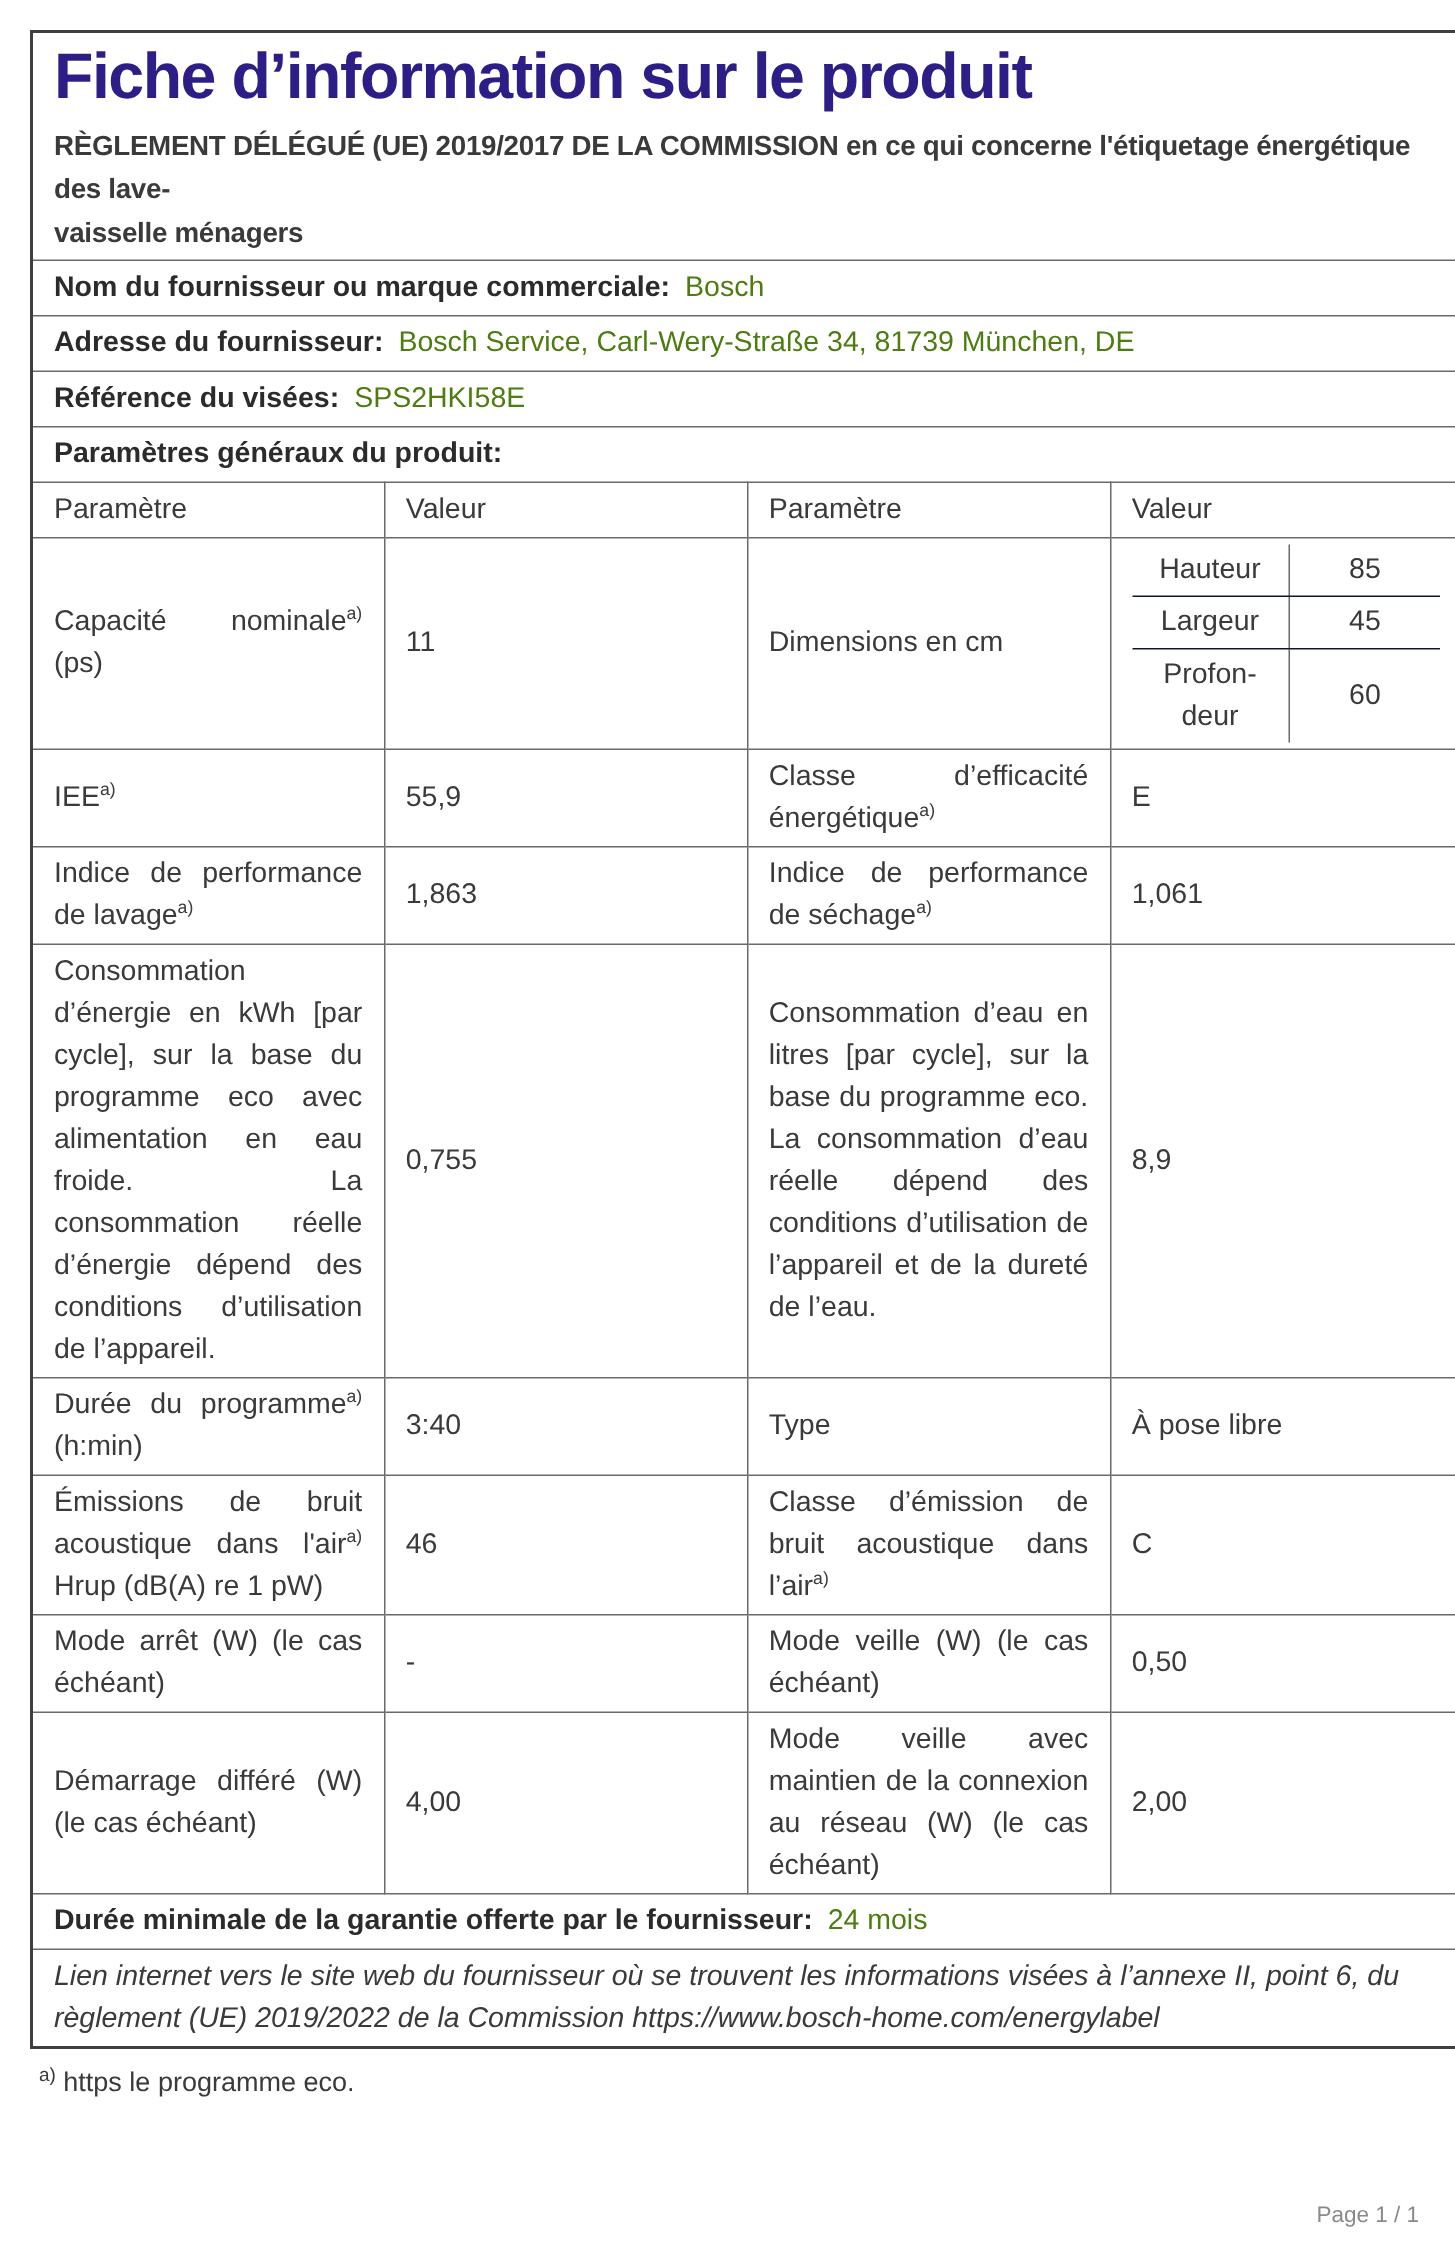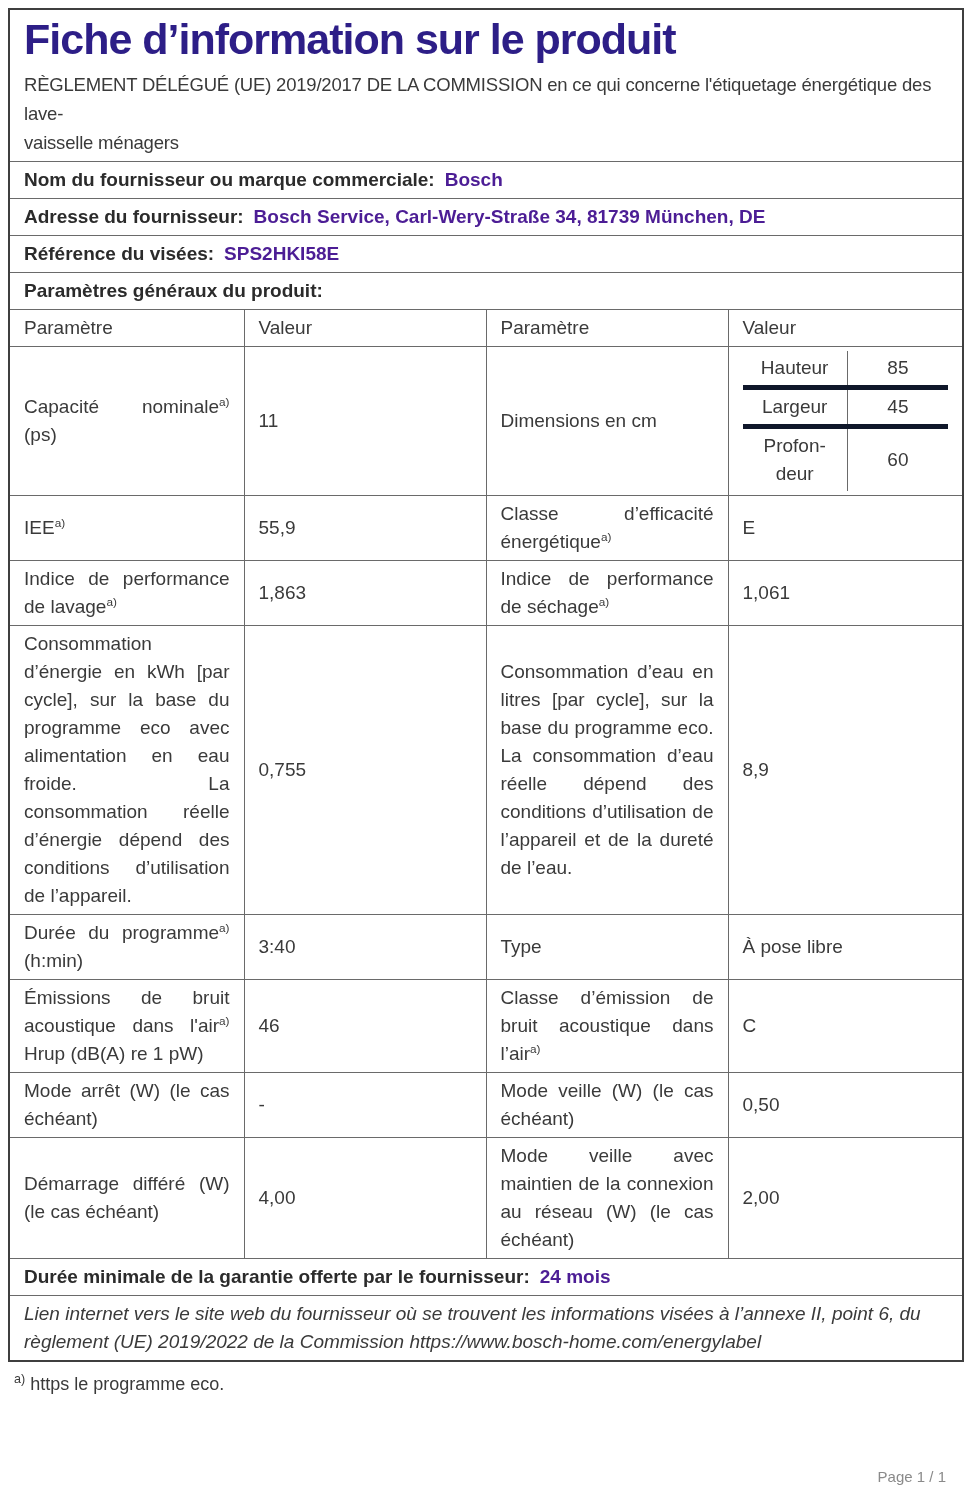--- a/index.html
+++ b/index.html
@@ -4,21 +4,21 @@
 <style>
   * { box-sizing: border-box; margin: 0; padding: 0; }
   html, body { background: #ffffff; }
   body {
     width: 970px; height: 1500px;
     font-family: "Liberation Sans", sans-serif;
     color: #3a3a3a;
     position: relative;
     overflow: hidden;
   }
-  .page { padding: 8px; position: relative; height: 100%; }
+  .page { padding: 20px; position: relative; height: 100%; }
 
   table.main {
     width: 954px;
     border-collapse: collapse;
     border: 2px solid #3f3f3f;
     table-layout: fixed;
   }
   table.main td {
     border: 1px solid #6a6a6a;
     font-size: 19px;
@@ -44,44 +44,45 @@
     color: #2d1e87;
     margin-bottom: 6px;
     white-space: nowrap;
   }
   .regulation {
     font-size: 18.5px;
     line-height: 29px;
     color: #3a3a3a;
     white-space: pre-line;
     letter-spacing: -0.2px;
+    font-weight: bold;
   }
 
   .b { font-weight: bold; color: #2b2b2b; }
   .label-row td { padding: 6px 14px; }
-  .label-row .val { margin-left: 10px; font-weight: bold; color: #4c1d95; }
+  .label-row .val { margin-left: 10px; font-weight: normal; color: #4d7c0f; }
 
   td.hdr { padding: 3px 14px; }
   td.param { text-align: justify; }
   td.value { text-align: left; }
 
   sup.fn { font-size: 62%; line-height: 0; vertical-align: super; }
 
   
   td.dims-cell { padding: 0; vertical-align: top; }
   table.dims { width: 100%; border-collapse: collapse; height: 100%; }
   table.dims td {
     border: none;
     font-size: 19px;
     line-height: 28px;
     text-align: center;
     padding: 3px 6px;
   }
   table.dims td.dlabel { border-right: 1px solid #6a6a6a; width: 51%; white-space: pre-line; }
-  table.dims tr:not(:last-child) td { border-bottom: 5px solid #0f172a; }
+  table.dims tr:not(:last-child) td { border-bottom: 1px solid #0f172a; }
 
   tr.h-cap1 { height: 34px; }
   tr.h-cap2 { height: 34px; }
 
   td.link-cell { text-align: left; padding: 6px 14px 10px 14px; font-style: italic; }
   .url { word-break: break-all; }
 
   .footnote {
     margin: 10px 0 0 6px;
     font-size: 18px;

